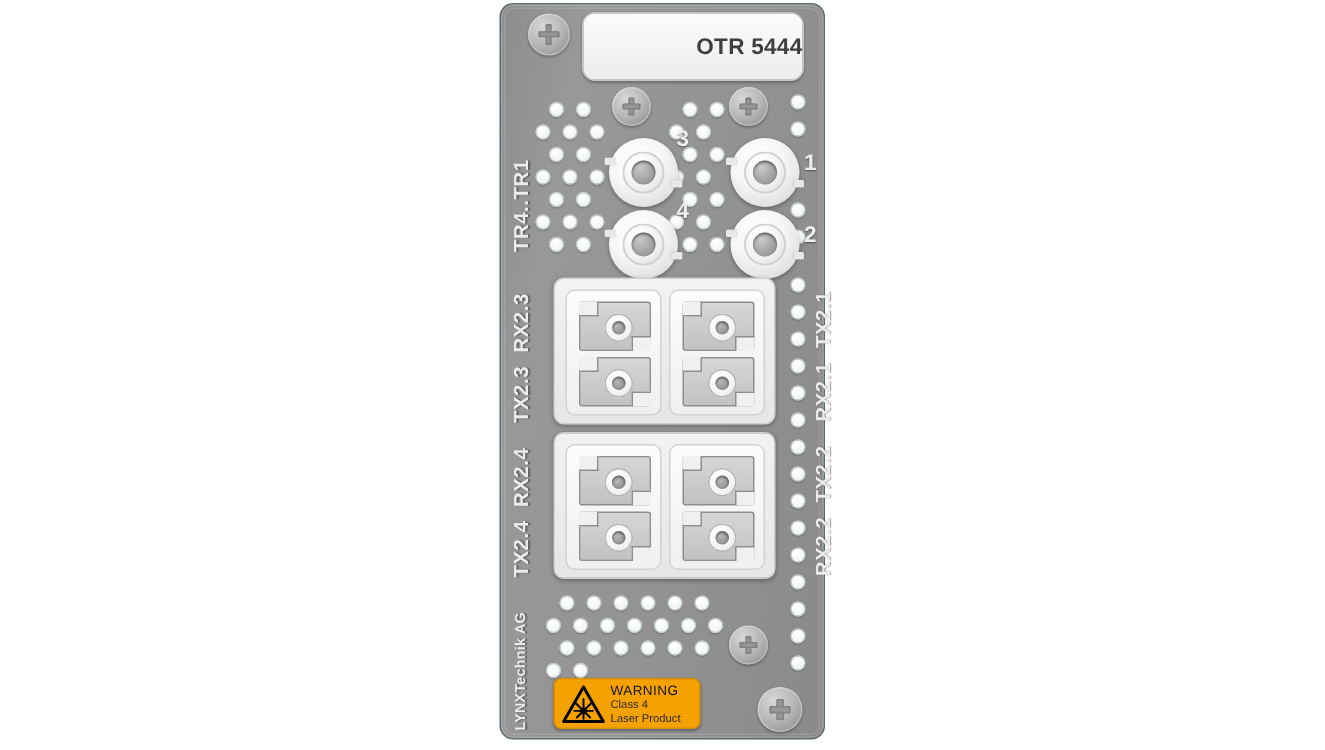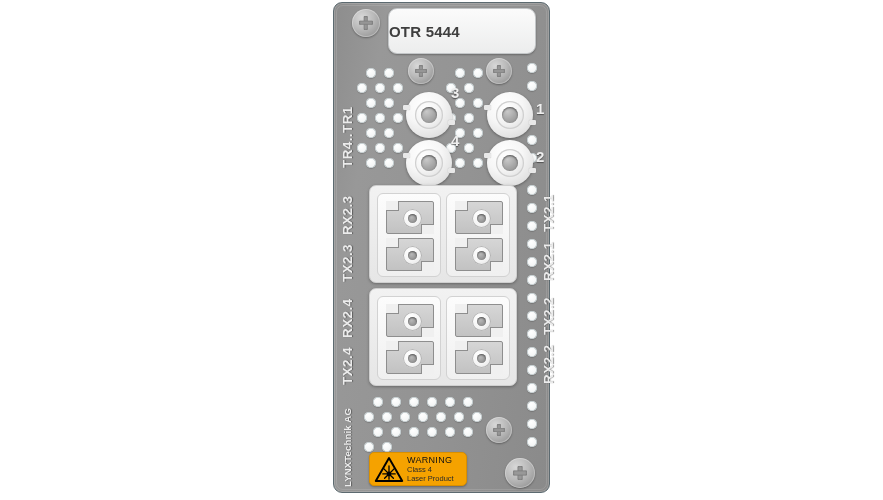--- a/index.html
+++ b/index.html
@@ -22,21 +22,21 @@
     border-radius:7px;border:1px solid rgba(255,255,255,.13);
     pointer-events:none;
   }
 
   
   .prod-label{
     position:absolute;left:388px;top:8px;width:148px;height:46px;
     background:linear-gradient(180deg,#fbfbfb 0%,#eceded 100%);
     border-radius:9px;border:1px solid #c3c6c8;
     box-shadow:0 1px 2px rgba(0,0,0,.28);
-    display:flex;flex-direction:column;align-items:flex-start;justify-content:center;
+    display:flex;flex-direction:column;align-items:flex-end;justify-content:center;
     box-sizing:border-box;
   }
   .prod-label .l1{font-size:15px;font-weight:bold;color:#3e3e3e;line-height:17px;letter-spacing:.2px;}
   .prod-label .l2{font-size:15px;font-weight:bold;color:#3e3e3e;line-height:18px;letter-spacing:.1px;}
 
   
   .screw{position:absolute;border-radius:50%;
     background:radial-gradient(circle at 36% 30%,#d8d8d8 0%,#b9b9b9 45%,#9b9b9b 78%,#878787 100%);
     box-shadow:0 1px 2px rgba(0,0,0,.33), inset 0 0 0 1px rgba(255,255,255,.3);}
   .screw::before,.screw::after{content:"";position:absolute;background:#9a9a9a;

